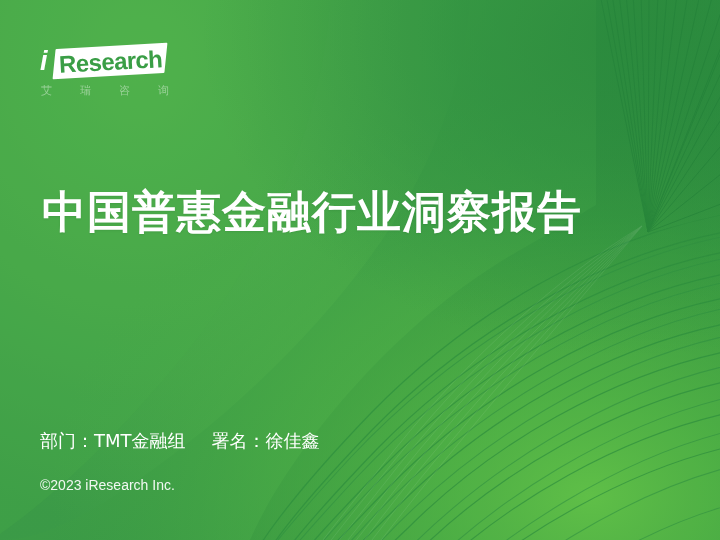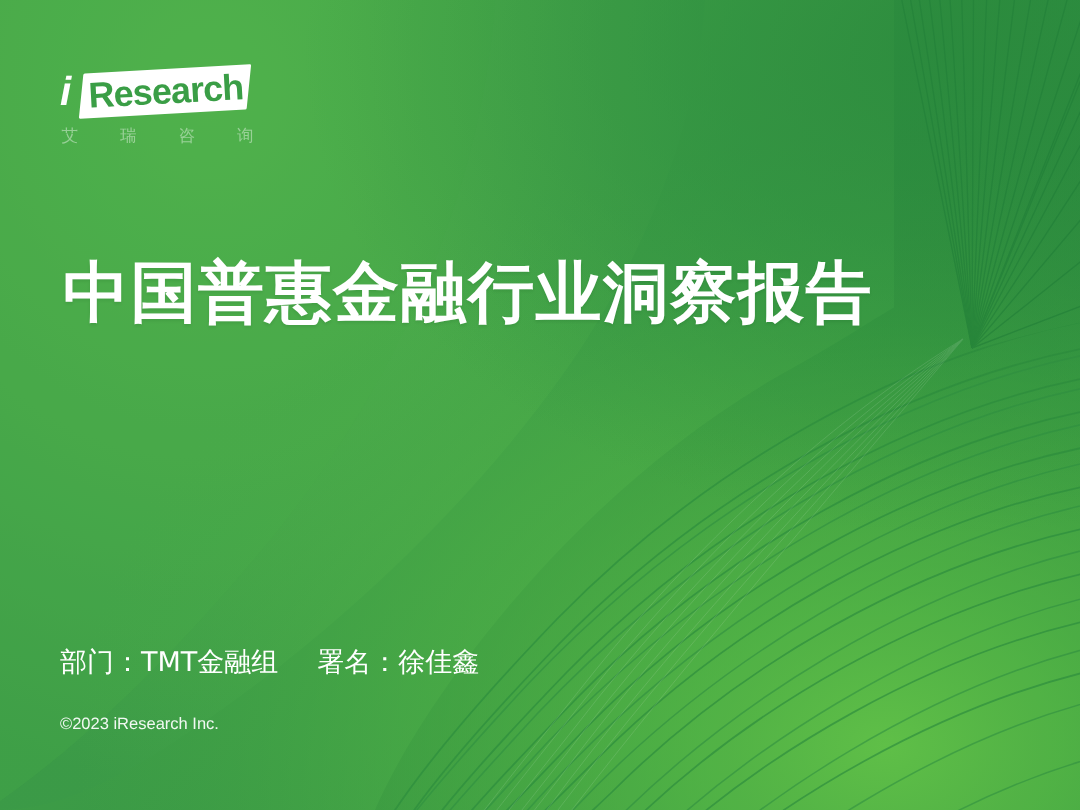--- a/index.html
+++ b/index.html
@@ -74,21 +74,21 @@
     color: rgba(255,255,255,0.42);
     letter-spacing: 0;
     font-family: "DejaVu Sans", sans-serif;
   }
   .logo-cn span { display: inline-block; }
 
   
   .title {
     position: absolute;
     left: 42px;
-    top: 170px;
+    top: 186px;
     font-size: 44px;
     font-weight: bold;
     color: #ffffff;
     letter-spacing: 1px;
     line-height: 1.2;
     white-space: nowrap;
     font-family: "DejaVu Sans", "Liberation Sans", sans-serif;
     text-shadow: 0 1px 2px rgba(0,60,20,0.10);
   }
 
@@ -102,21 +102,21 @@
     white-space: nowrap;
     font-family: "DejaVu Sans", "Liberation Sans", sans-serif;
   }
   .byline .gap { display: inline-block; width: 26px; }
 
   
   .copyright {
     position: absolute;
     left: 40px;
     top: 477px;
-    font-size: 11px;
+    font-size: 14px;
     color: rgba(255,255,255,0.93);
     white-space: nowrap;
     font-family: "Liberation Sans", sans-serif;
   }
 </style>
 </head>
 <body>
 
 <div id="slide">
 

